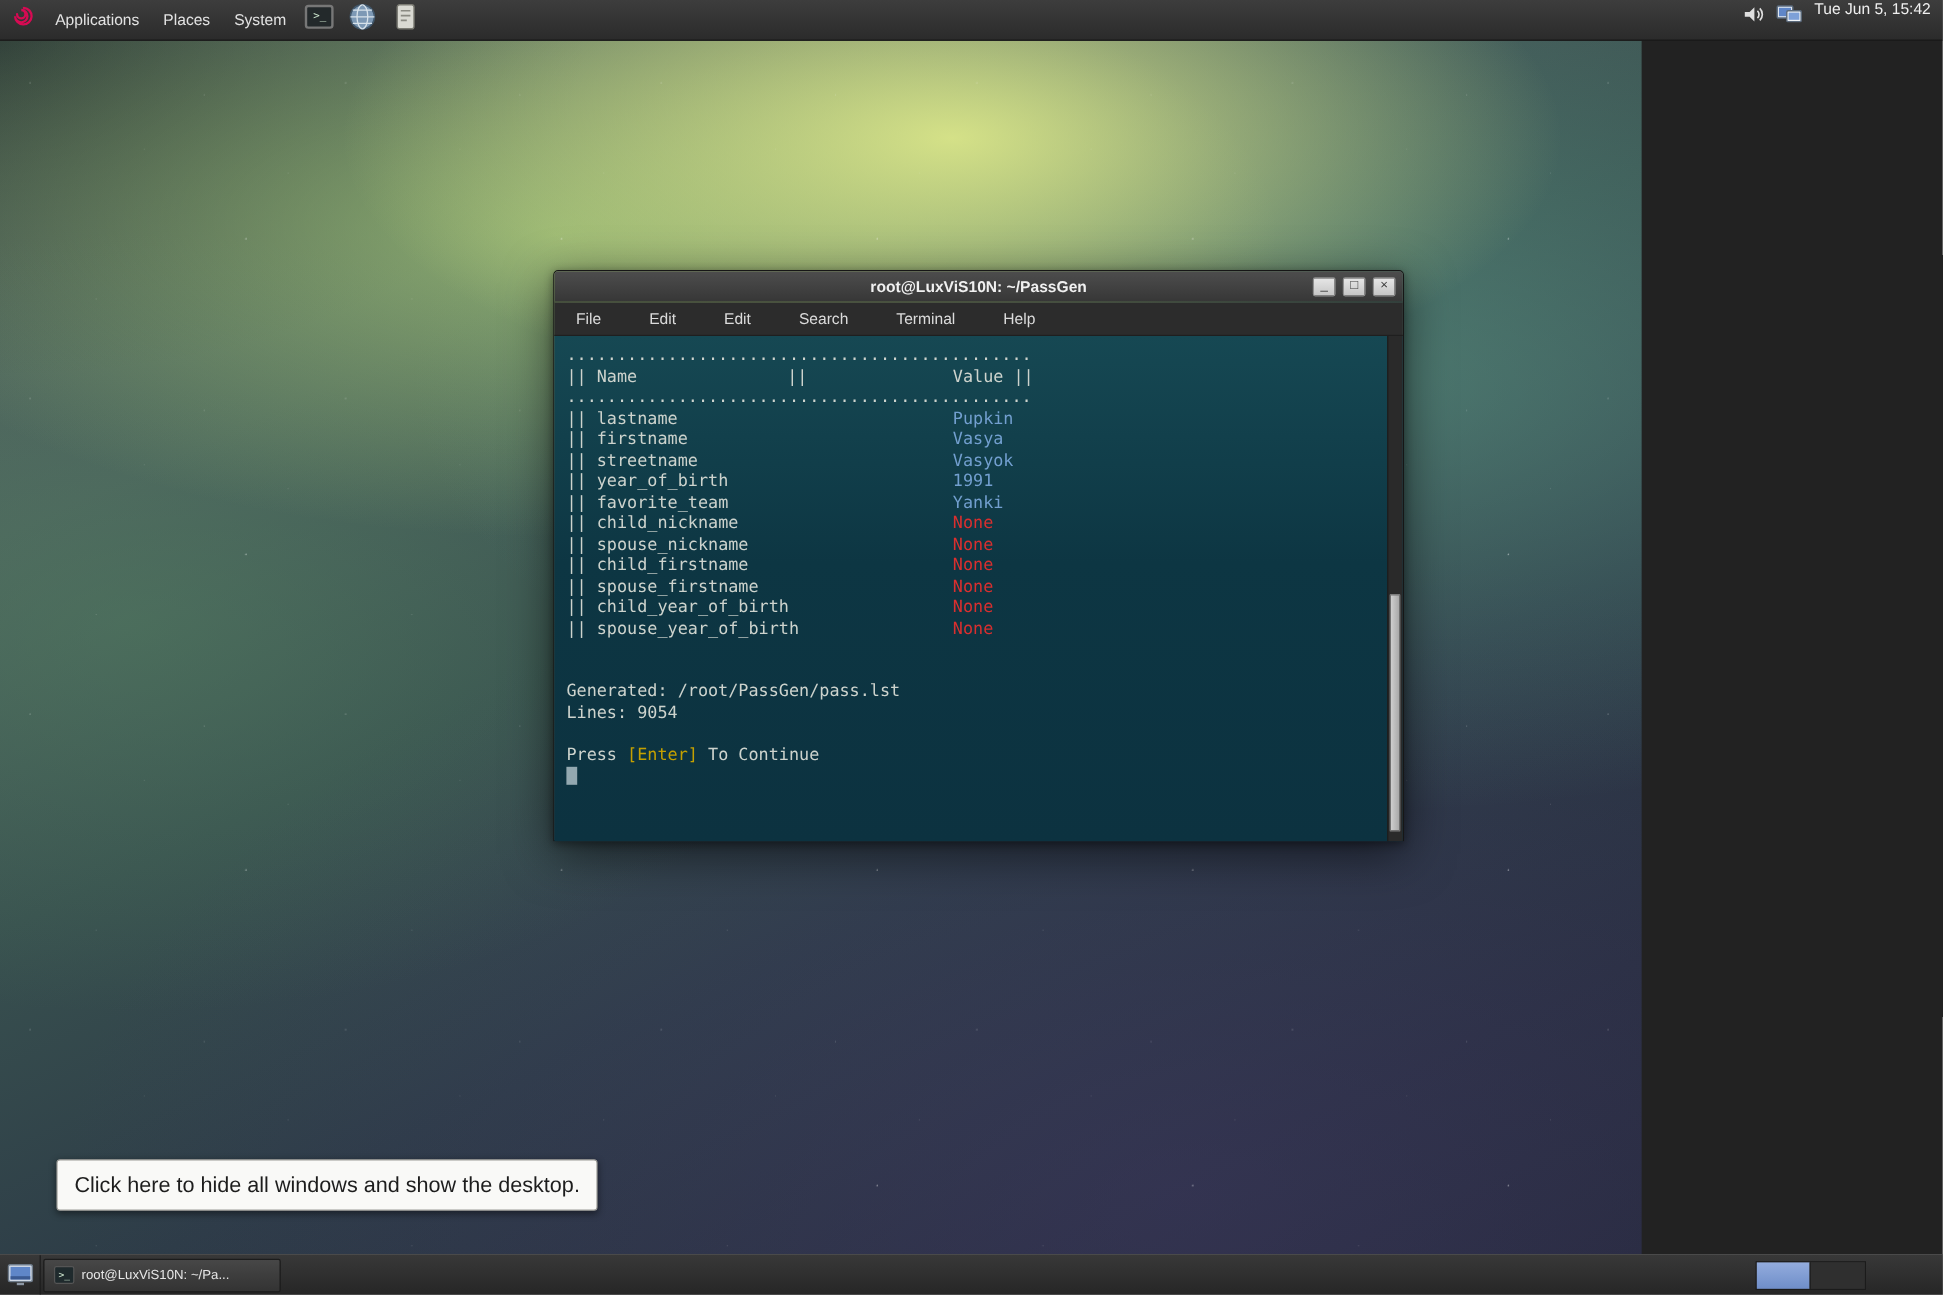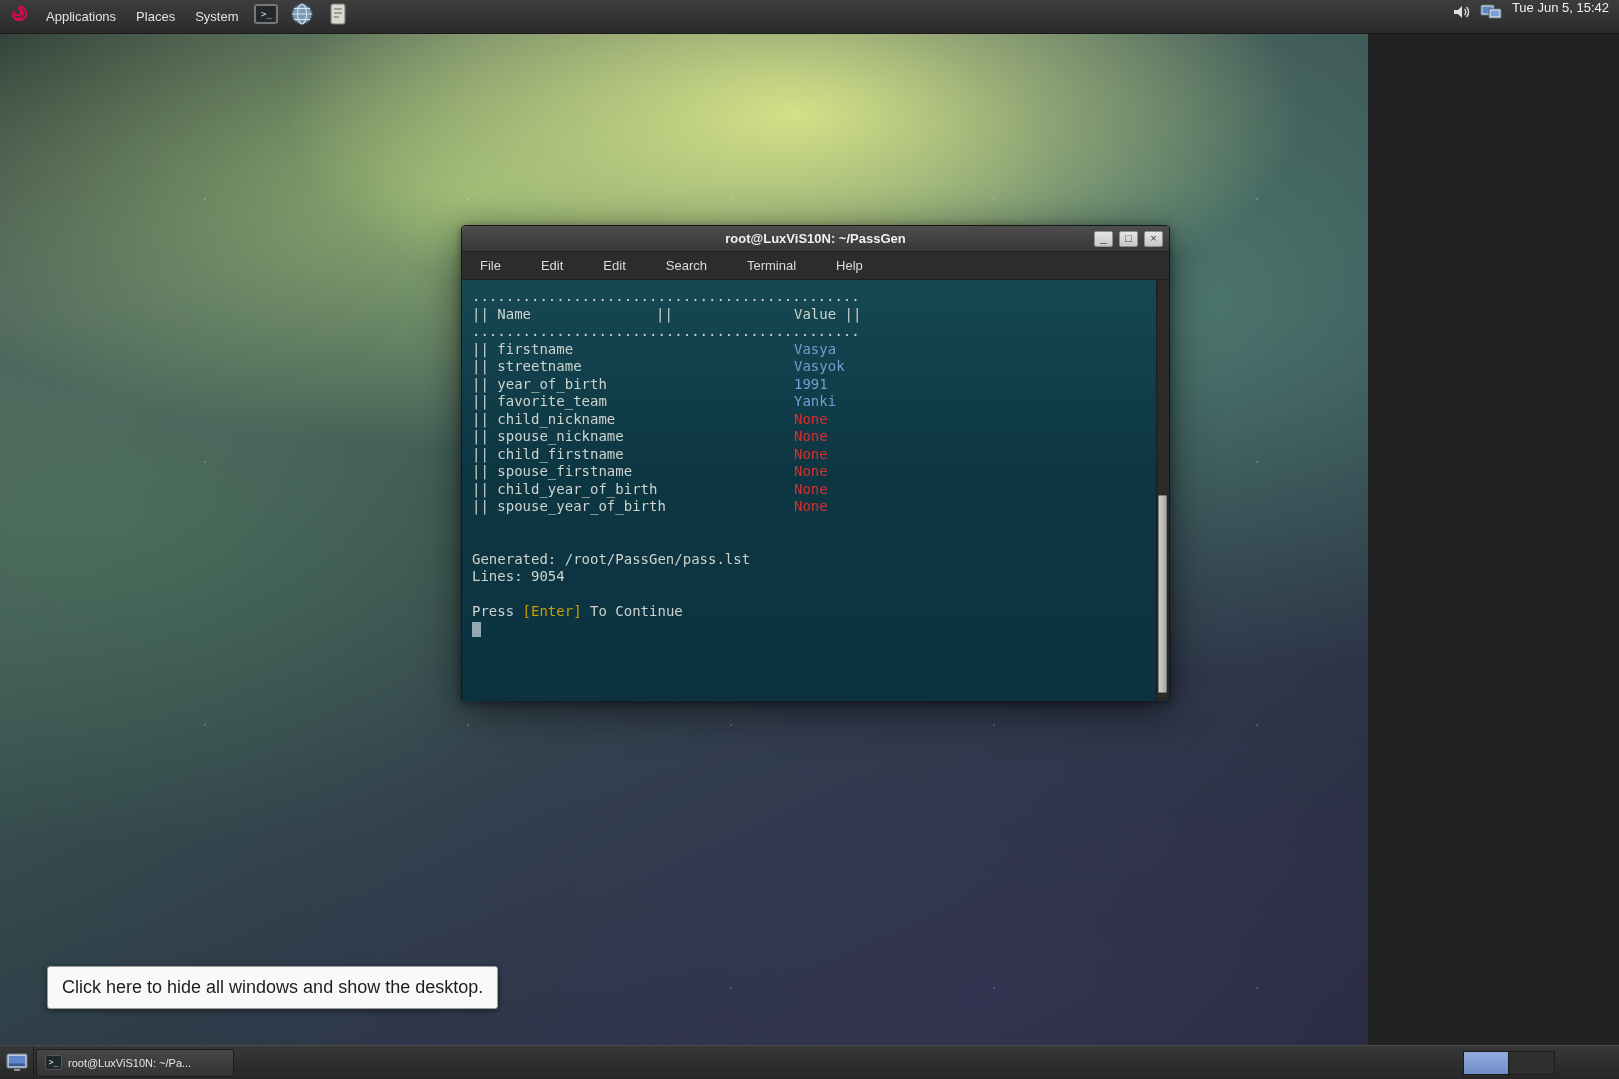--- a/index.html
+++ b/index.html
@@ -162,20 +162,21 @@
         <span class="mitem">Search</span>
         <span class="mitem">Terminal</span>
         <span class="mitem">Help</span>
       </div>
 
       <div class="termbody">
         <div class="t-line">..............................................</div>
         <div class="t-line"><span class="h1"><span>|| </span><span>Name</span></span><span class="h2">||</span><span>Value</span><span> ||</span></div>
         <div class="t-line">..............................................</div>
 
+        <div class="t-line"><span class="col-name"><span>|| </span><span>lastname</span></span><span style="color: rgb(114, 159, 207);">Pupkin</span></div>
         <div class="t-line"><span class="col-name"><span>|| </span><span>firstname</span></span><span style="color: rgb(114, 159, 207);">Vasya</span></div>
         <div class="t-line"><span class="col-name"><span>|| </span><span>streetname</span></span><span style="color: rgb(114, 159, 207);">Vasyok</span></div>
         <div class="t-line"><span class="col-name"><span>|| </span><span>year_of_birth</span></span><span style="color: rgb(114, 159, 207);">1991</span></div>
         <div class="t-line"><span class="col-name"><span>|| </span><span>favorite_team</span></span><span style="color: rgb(114, 159, 207);">Yanki</span></div>
         <div class="t-line"><span class="col-name"><span>|| </span><span>child_nickname</span></span><span style="color: rgb(217, 47, 47);">None</span></div>
         <div class="t-line"><span class="col-name"><span>|| </span><span>spouse_nickname</span></span><span style="color: rgb(217, 47, 47);">None</span></div>
         <div class="t-line"><span class="col-name"><span>|| </span><span>child_firstname</span></span><span style="color: rgb(217, 47, 47);">None</span></div>
         <div class="t-line"><span class="col-name"><span>|| </span><span>spouse_firstname</span></span><span style="color: rgb(217, 47, 47);">None</span></div>
         <div class="t-line"><span class="col-name"><span>|| </span><span>child_year_of_birth</span></span><span style="color: rgb(217, 47, 47);">None</span></div>
         <div class="t-line"><span class="col-name"><span>|| </span><span>spouse_year_of_birth</span></span><span style="color: rgb(217, 47, 47);">None</span></div>

